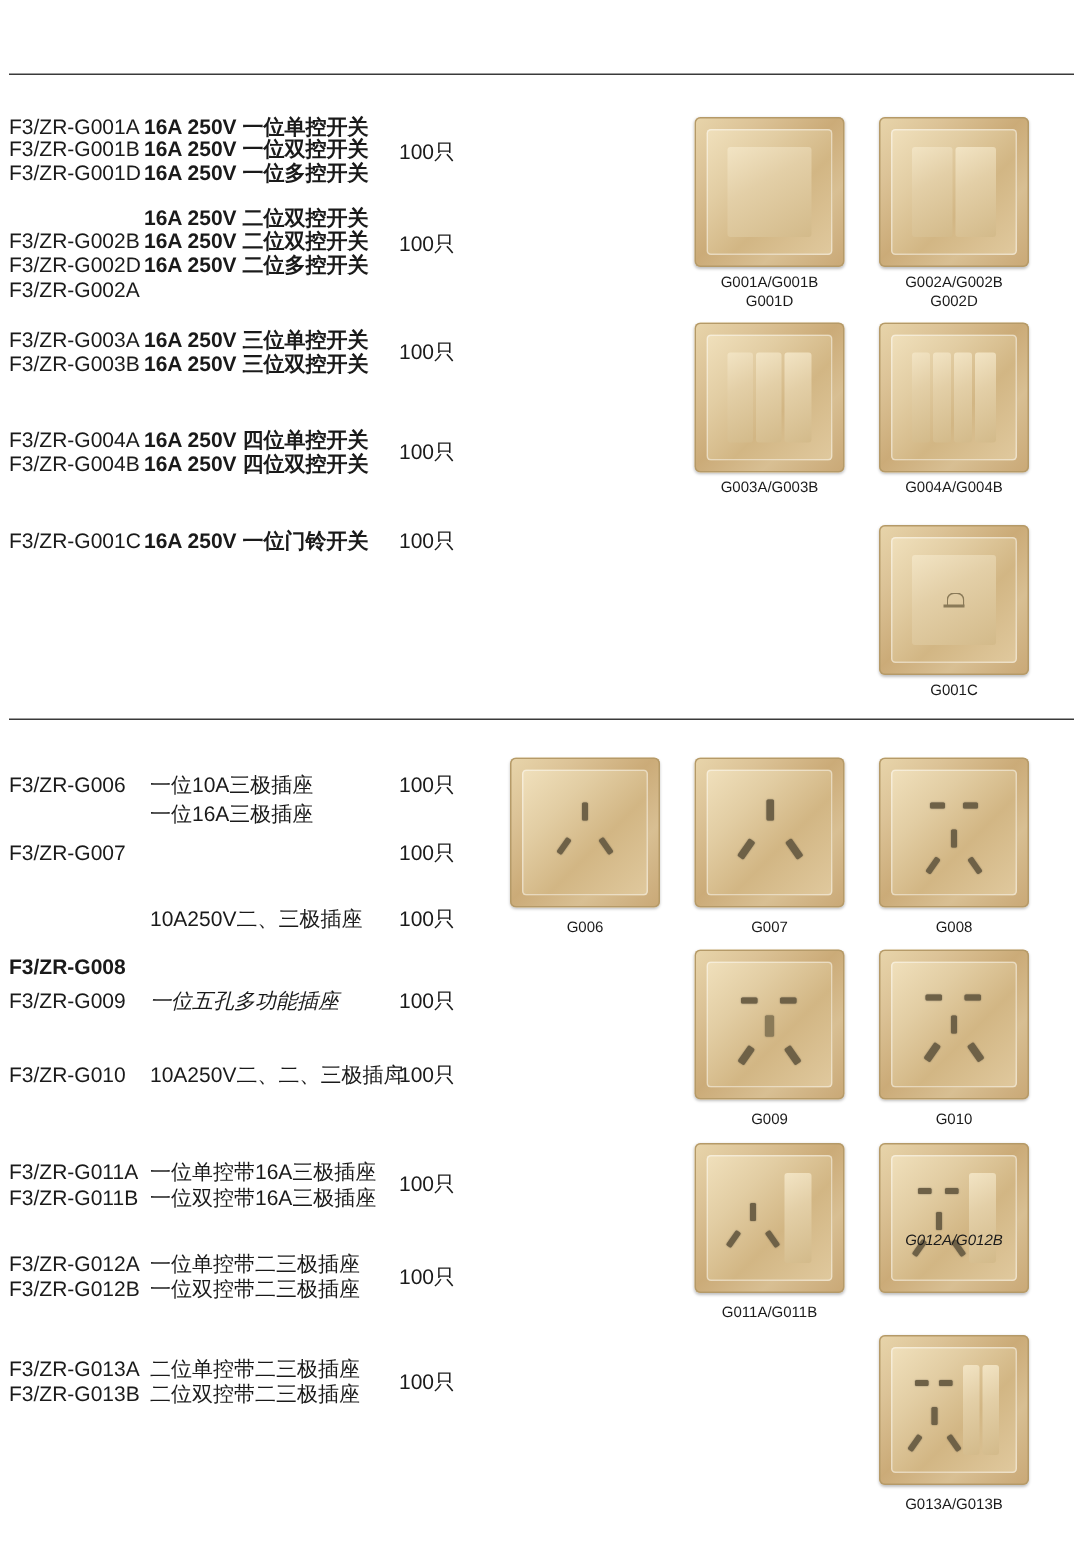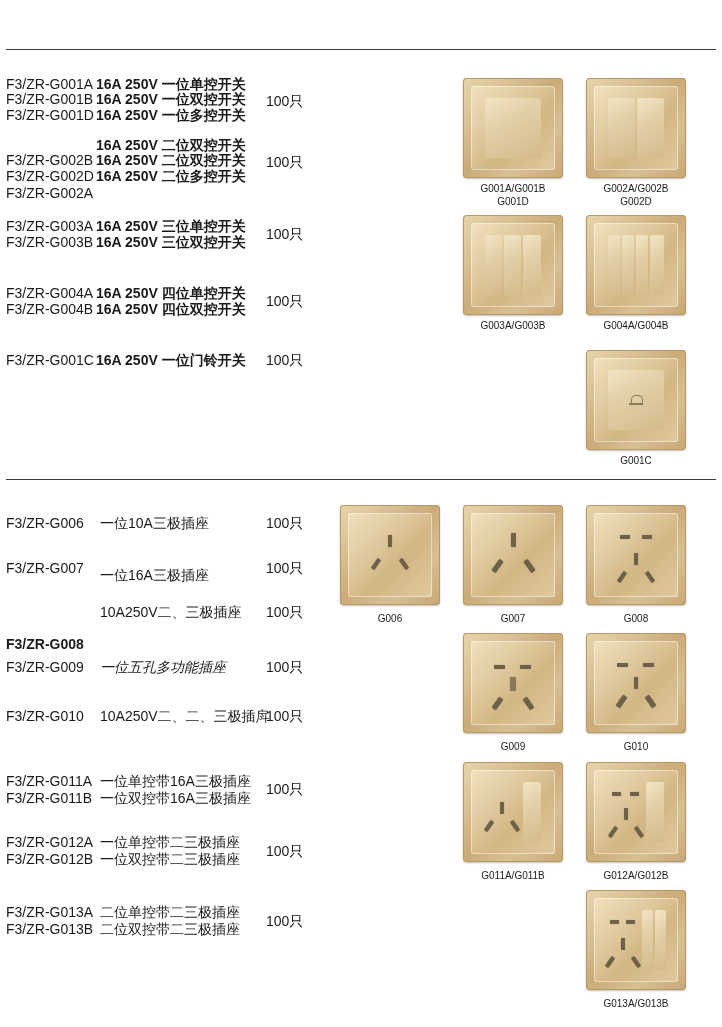--- a/index.html
+++ b/index.html
@@ -227,21 +227,21 @@
   </div>
   <div class="caption" style="left:586px; top:455px; width:100px;">G001C</div>
 
   <div class="section-gap-line" style="top:479px;"></div>
 
   <div class="cell sock-model" style="top:516px;">F3/ZR-G006</div>
   <div class="cell sock-desc" style="top:516px;">一位10A三极插座</div>
   <div class="cell sock-qty" style="top:516px;">100只</div>
 
   <div class="cell sock-model" style="top:561px;">F3/ZR-G007</div>
-  <div class="cell sock-desc" style="top:568px;">一位16A三极插座</div>
+  <div class="cell sock-desc" style="top:535px;">一位16A三极插座</div>
   <div class="cell sock-qty" style="top:561px;">100只</div>
 
   <div class="cell sock-model" style="top:637px;font-weight:bold;">F3/ZR-G008</div>
   <div class="cell sock-desc" style="top:605px;">10A250V二、三极插座</div>
   <div class="cell sock-qty" style="top:605px;">100只</div>
 
   <div class="cell sock-model" style="top:660px;">F3/ZR-G009</div>
   <div class="cell sock-desc" style="top:660px;font-style:italic;">一位五孔多功能插座</div>
   <div class="cell sock-qty" style="top:660px;">100只</div>
 
@@ -338,21 +338,21 @@
     <div class="plate" style="width:100px; height:100px;">
       <div class="inner"></div>
       <div class="hole" style="left:26px; top:30px; width:9px; height:4px;"></div>
       <div class="hole" style="left:44px; top:30px; width:9px; height:4px;"></div>
       <div class="hole" style="left:38px; top:46px; width:4px; height:12px;"></div>
       <div class="hole" style="left:25px; top:64px; width:4px; height:12px; transform:rotate(35deg);"></div>
       <div class="hole" style="left:51px; top:64px; width:4px; height:12px; transform:rotate(-35deg);"></div>
       <div class="rocker" style="left:60px; top:20px; width:18px; height:60px;"></div>
     </div>
   </div>
-  <div class="caption" style="left:586px; top:870px; width:100px;">G012A/G012B</div>
+  <div class="caption" style="left:586px; top:822px; width:100px;font-style:italic;">G012A/G012B</div>
 
   <div class="prod" style="left:586px; top:890px;">
     <div class="plate" style="width:100px; height:100px;">
       <div class="inner"></div>
       <div class="hole" style="left:24px; top:30px; width:9px; height:4px;"></div>
       <div class="hole" style="left:40px; top:30px; width:9px; height:4px;"></div>
       <div class="hole" style="left:35px; top:48px; width:4px; height:12px;"></div>
       <div class="hole" style="left:22px; top:66px; width:4px; height:12px; transform:rotate(35deg);"></div>
       <div class="hole" style="left:48px; top:66px; width:4px; height:12px; transform:rotate(-35deg);"></div>
       <div class="rocker" style="left:56px; top:20px; width:11px; height:60px;"></div>

